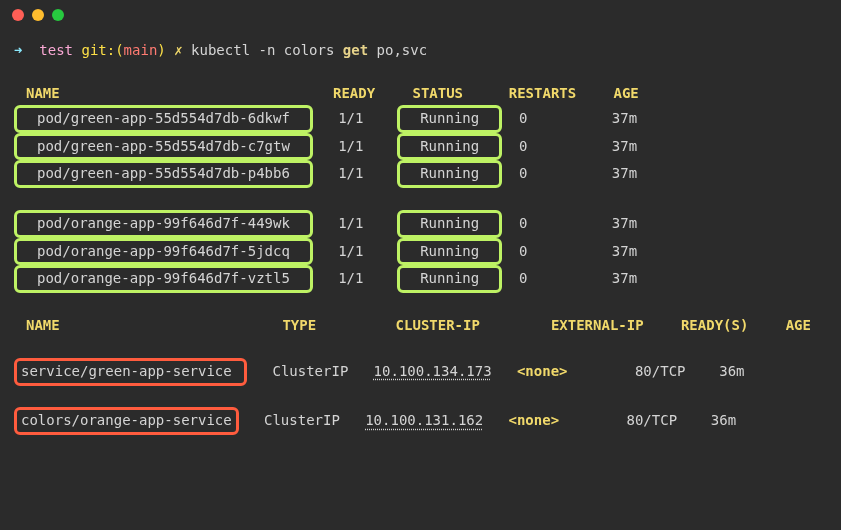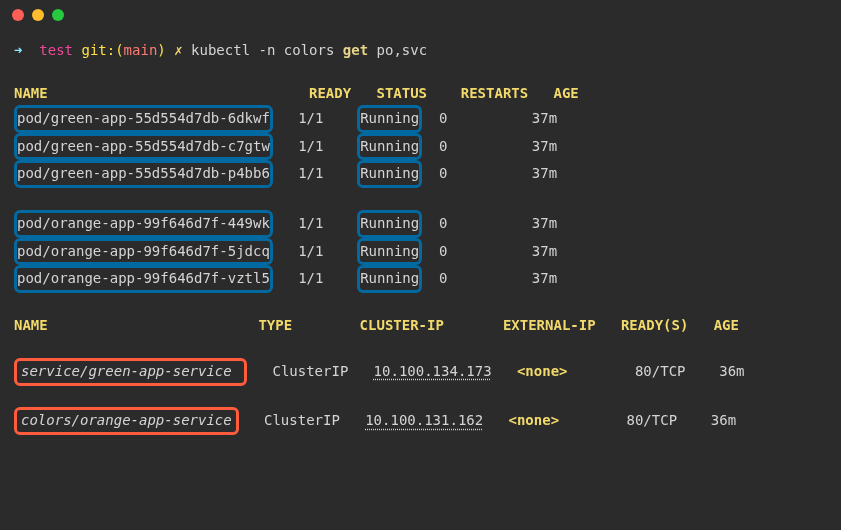--- a/index.html
+++ b/index.html
@@ -30,40 +30,39 @@
   .dot.yellow { background: #ffbd2e; }
   .dot.green { background: #27c93f; }
 
   .term {
     padding: 10px 14px 14px 14px;
     white-space: pre;
     line-height: 1.55;
   }
 
   .prompt-arrow { color: #8be9fd; }
-  .prompt-dir   { color: #ec4899; }
+  .prompt-dir   { color: #f9a8d4; }
   .prompt-git   { color: #fde047; }
   .prompt-branch{ color: #ff7b72; }
   .prompt-dirty { color: #f1d96b; }
   .bold-cmd { color: #e6d28a; font-weight: 600; text-align: center; }
 
-  .header-col { color: #f1d96b; font-weight: 600; }
+  .header-col { color: #f1d96b; font-weight: 600; margin-left: 12px; }
 
   .hl-box {
-    border: 3px solid #0369a1;
+    border: 3px solid #bef264;
     border-radius: 6px;
-    padding: 0 0;
+    padding: 0 20px;
     display: inline-block;
   }
   .hl-single {
     border: 3px solid #ff5c3e;
     border-radius: 6px;
     padding: 0 4px;
     display: inline-block;
-    font-style: italic;
   }
   .none-tag { color: #f1d96b; font-weight: 600; }
   .dotted { text-decoration: underline dotted; text-underline-offset: 3px; }
 </style>
 </head>
 <body>
 
 <div class="titlebar">
   <div class="dot red"></div>
   <div class="dot yellow"></div>

